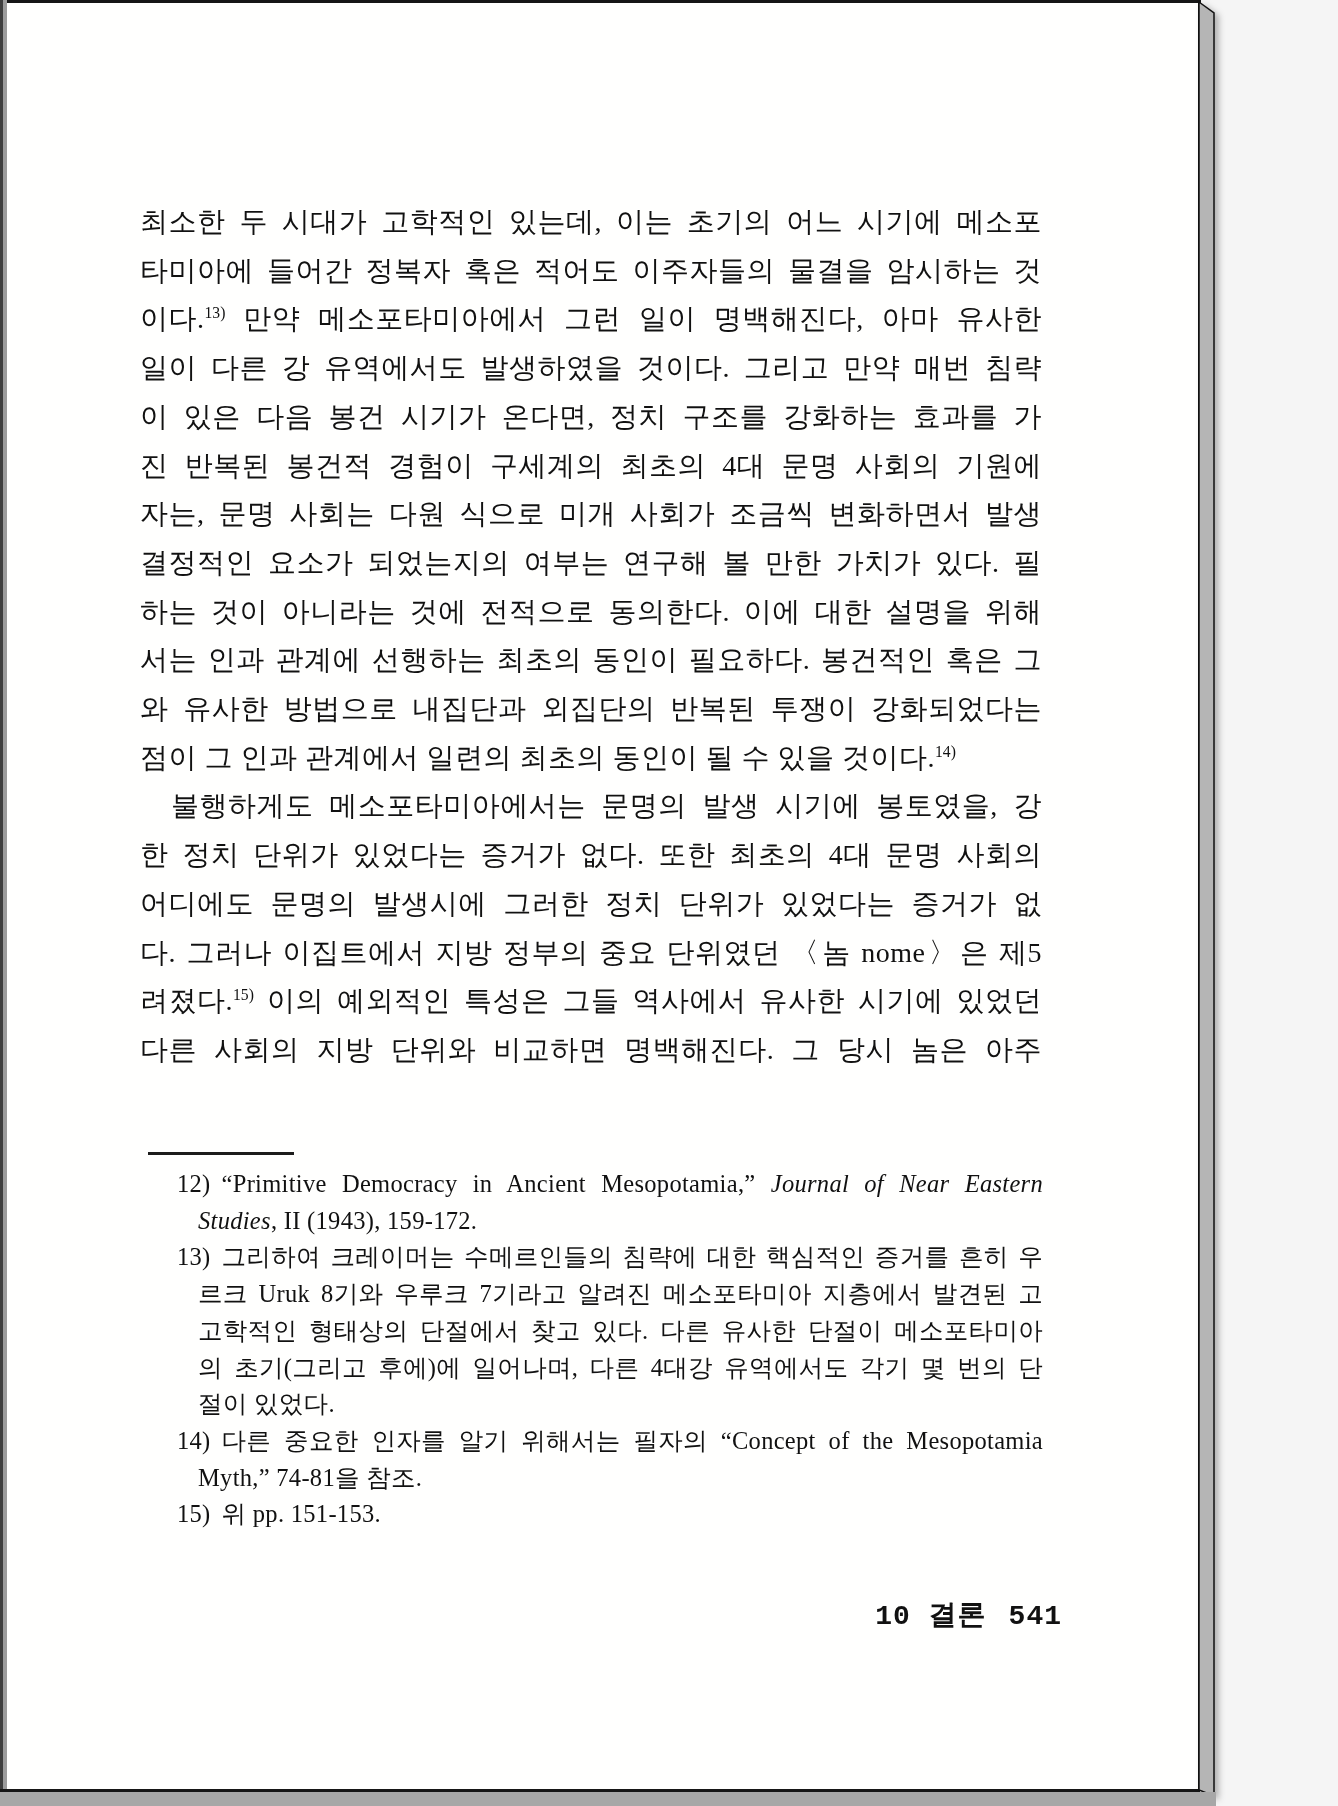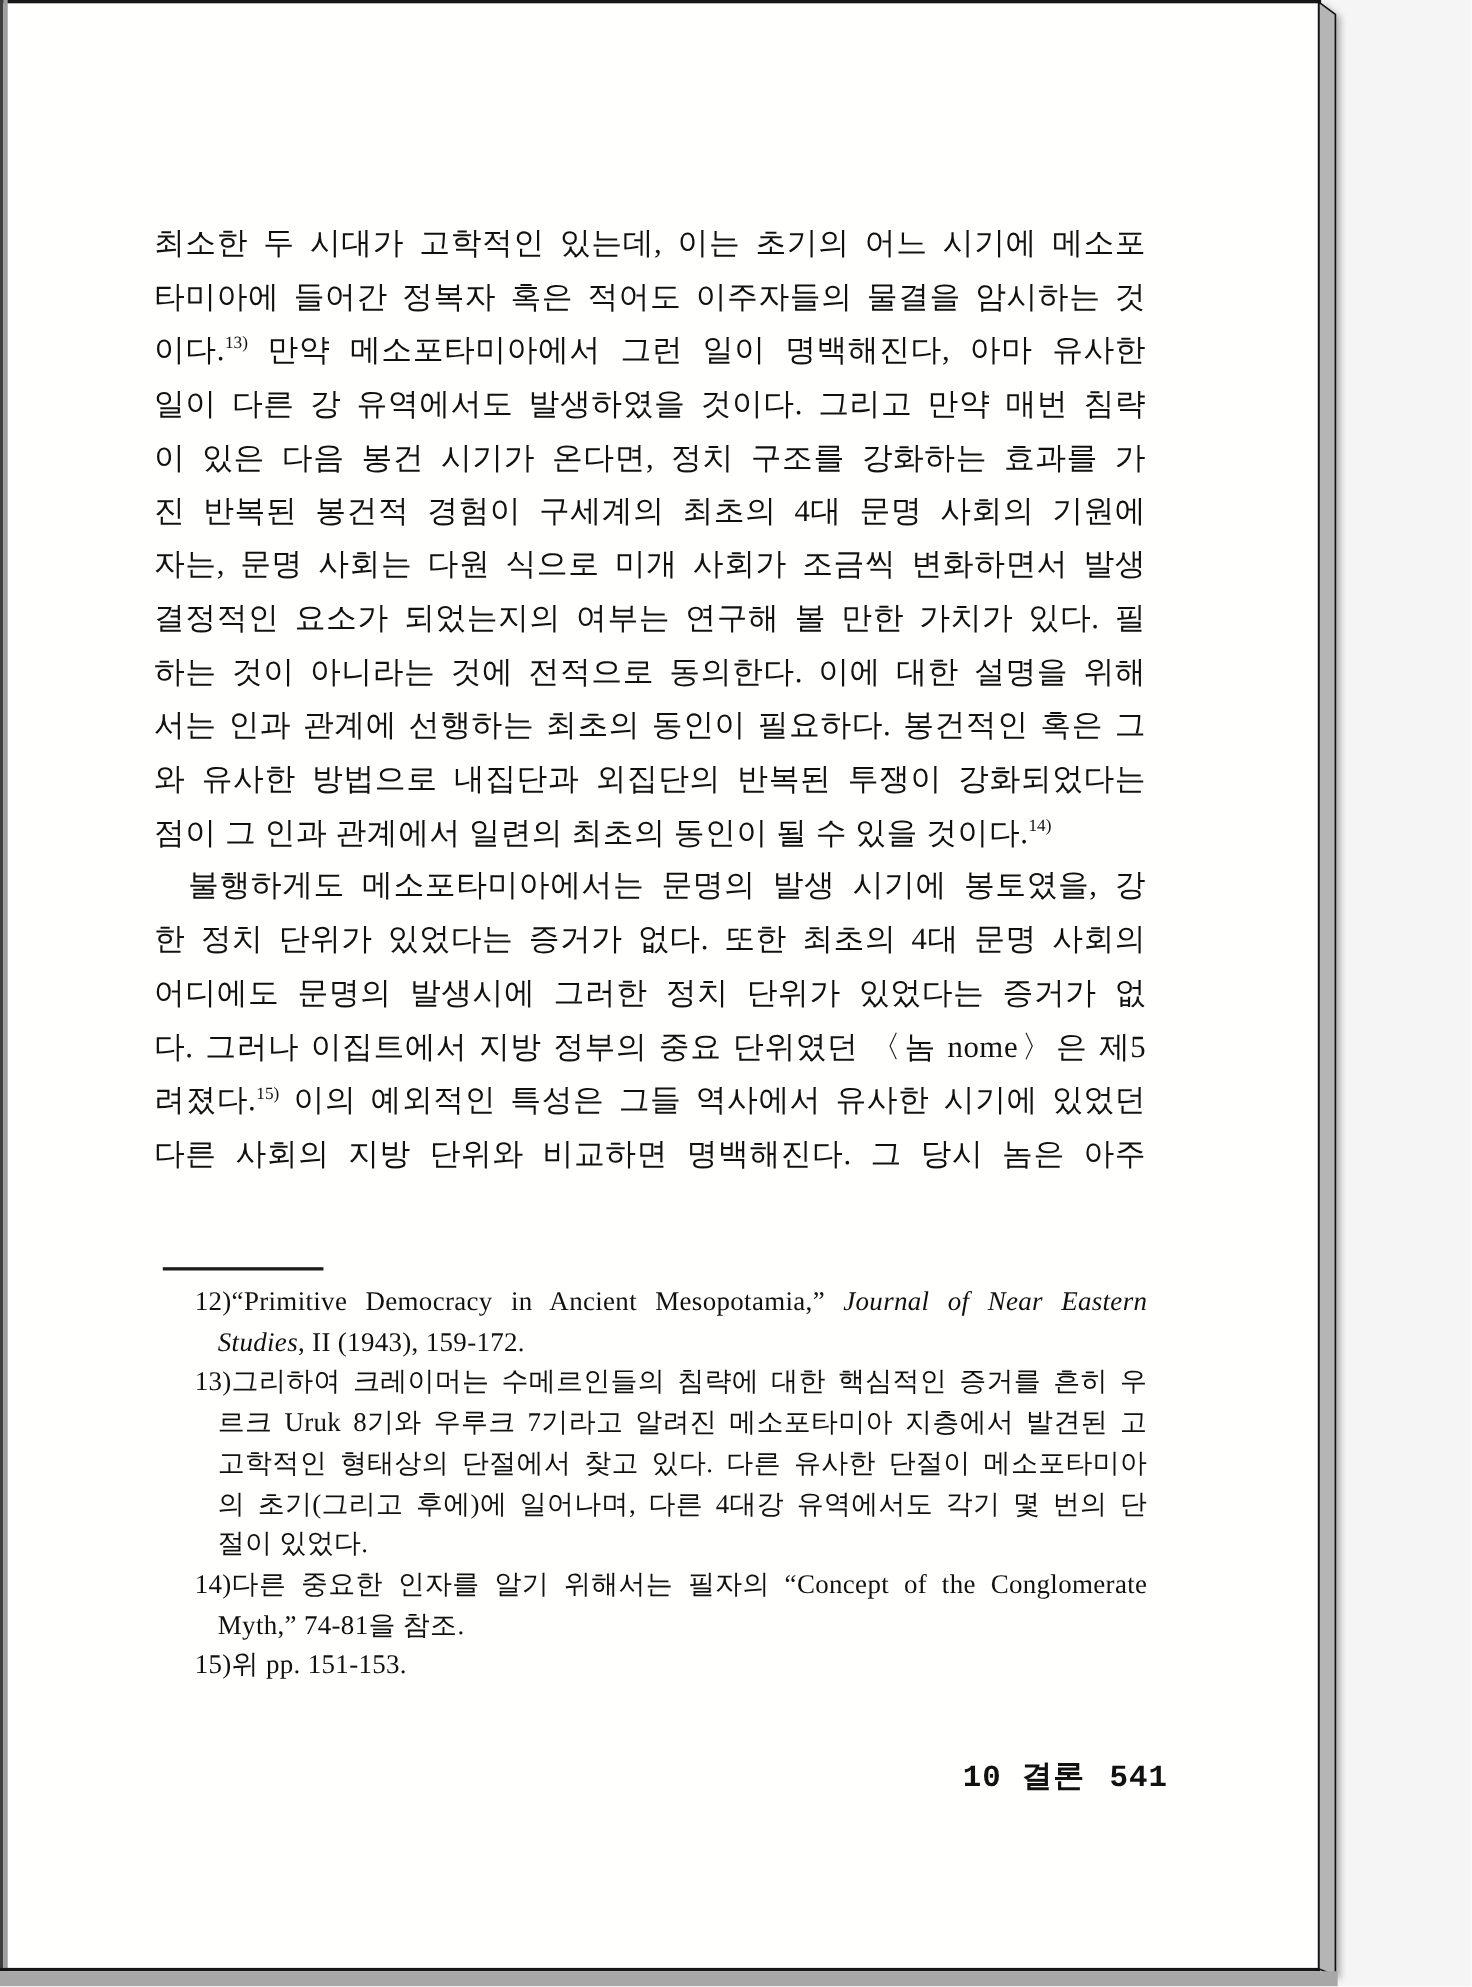--- a/index.html
+++ b/index.html
@@ -19,21 +19,21 @@
     font-size:28px;line-height:48.7px;letter-spacing:0.5px;}
   .ln{white-space:normal;}
   .j{text-align:justify;text-align-last:justify;}
   .s{text-align:left;text-align-last:left;}
   .ind{text-indent:31px;}
   sup{font-size:0.56em;line-height:0;vertical-align:super;letter-spacing:0;}
   
   .fn-rule{position:absolute;left:148px;top:1152px;width:146px;height:3px;background:#1c1c1c;}
   .footnotes{position:absolute;left:177px;top:1166px;width:866px;
     font-size:24.5px;line-height:36.7px;letter-spacing:0.3px;}
-  .fn-no{}
+  .fn-no{margin-right:11px;}
   .cont{padding-left:21px;}
   .it{font-style:italic;}
   
   .footer{position:absolute;top:1596px;right:276px;font-size:28px;font-weight:bold;
     font-family:Liberation Mono, monospace;letter-spacing:1px;}
   .footer .gap{display:inline-block;width:22px;}
 </style>
 </head>
 <body>
 
@@ -78,21 +78,21 @@
   <div class="footnotes">
     <div class="ln j"><span class="fn-no">12)</span><span>“Primitive Democracy in Ancient Mesopotamia,” </span><span class="it">Journal of Near Eastern</span></div>
     <div class="ln s cont"><span class="it">Studies</span><span>, II (1943), 159-172.</span></div>
 
     <div class="ln j"><span class="fn-no">13)</span><span>그리하여 크레이머는 수메르인들의 침략에 대한 핵심적인 증거를 흔히 우</span></div>
     <div class="ln j cont">르크 Uruk 8기와 우루크 7기라고 알려진 메소포타미아 지층에서 발견된 고</div>
     <div class="ln j cont">고학적인 형태상의 단절에서 찾고 있다. 다른 유사한 단절이 메소포타미아</div>
     <div class="ln j cont">의 초기(그리고 후에)에 일어나며, 다른 4대강 유역에서도 각기 몇 번의 단</div>
     <div class="ln s cont">절이 있었다.</div>
 
-    <div class="ln j"><span class="fn-no">14)</span><span>다른 중요한 인자를 알기 위해서는 필자의 “Concept of the Conglomerate</span></div>
+    <div class="ln j"><span class="fn-no">14)</span><span>다른 중요한 인자를 알기 위해서는 필자의 “Concept of the Mesopotamia</span></div>
     <div class="ln s cont">Myth,” 74-81을 참조.</div>
 
     <div class="ln s"><span class="fn-no">15)</span><span>위 pp. 151-153.</span></div>
   </div>
 
   <div class="footer">
     <span>10 결론</span><span class="gap"></span><span>541</span>
   </div>
 
 </div>

